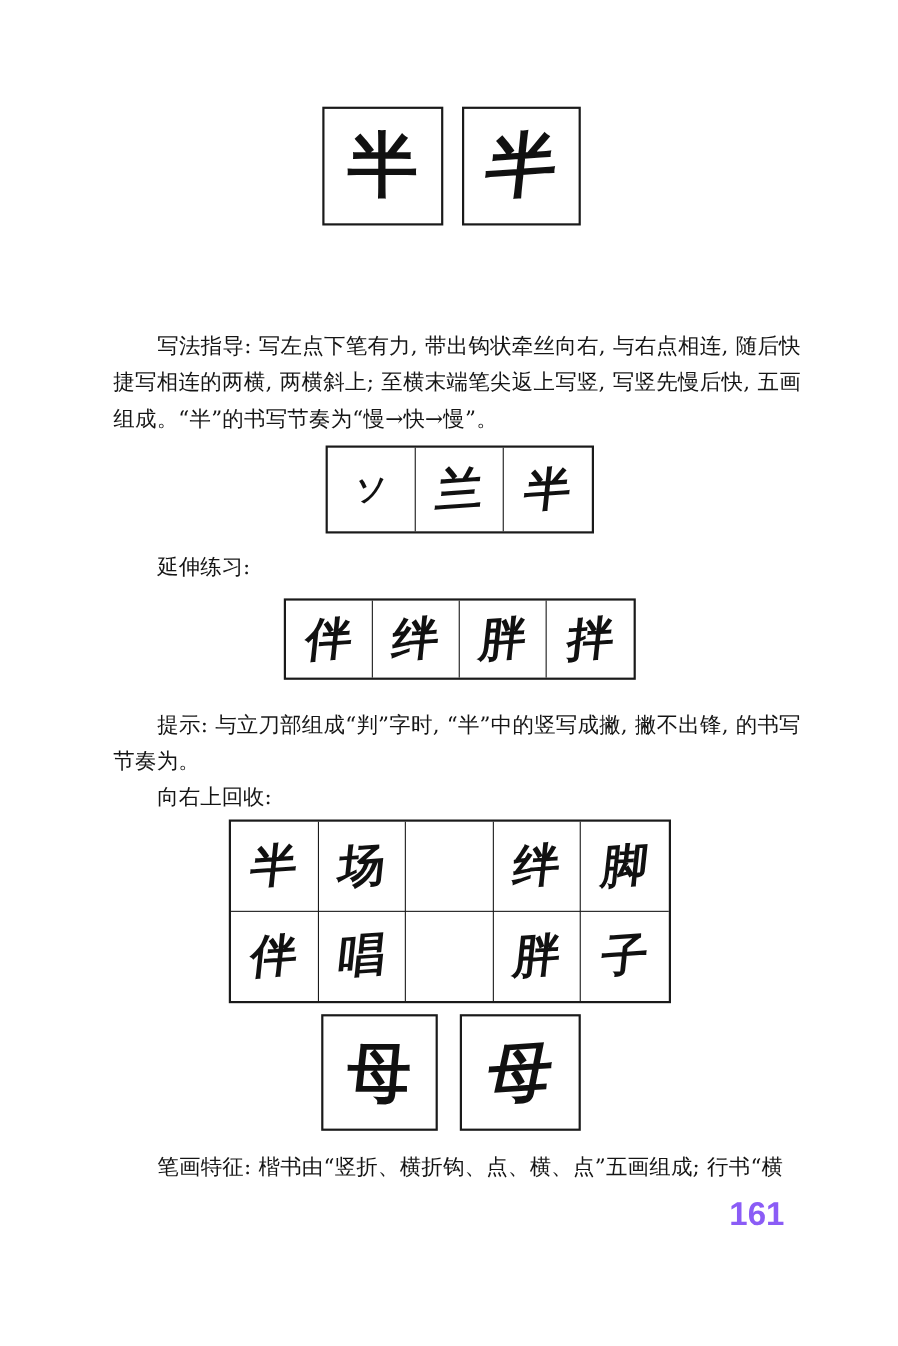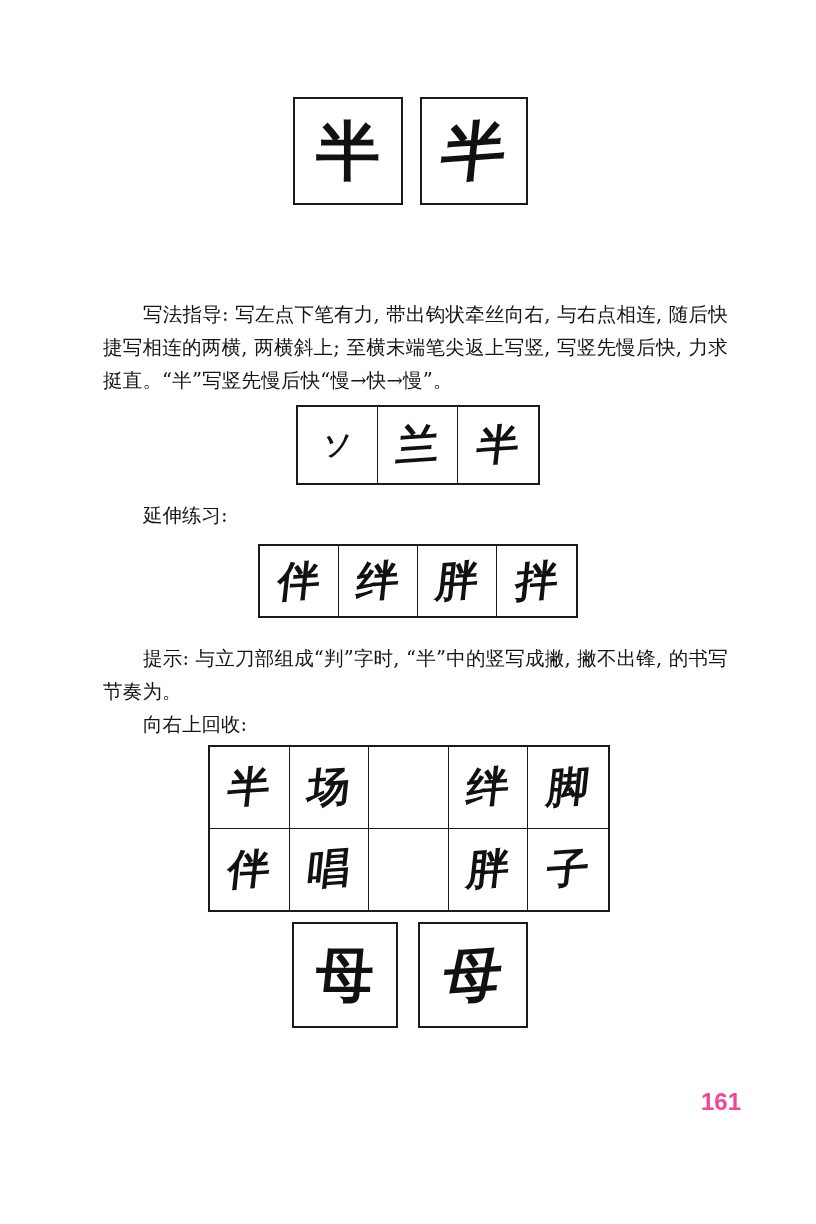--- a/index.html
+++ b/index.html
@@ -63,42 +63,42 @@
     }
     .label {
       position: absolute;
       left: 143px;
       font-size: 19.5px;
       line-height: 33px;
       text-align: right;
     }
     .page-number {
       position: absolute;
-      left: 701px;
+      left: 663px;
       top: 1088px;
       font-family: "Liberation Sans", "DejaVu Sans", sans-serif;
       font-weight: bold;
-      font-size: 24px;
-      color: #ec4899;
+      font-size: 30px;
+      color: #8b5cf6;
     }
   </style>
 </head>
 <body>
 
 <div class="page">
 
   <div class="box big" style="left:293px; top:97px; width:110px; height:108px;">
     <span class="glyph">半</span>
   </div>
   <div class="box big" style="left:420px; top:97px; width:108px; height:108px;">
     <span class="glyph slant">半</span>
   </div>
 
 
-  <p class="para" style="top:298px;">写法指导: 写左点下笔有力, 带出钩状牵丝向右, 与右点相连, 随后快捷写相连的两横, 两横斜上; 至横末端笔尖返上写竖, 写竖先慢后快, 力求挺直。“半”写竖先慢后快“慢→快→慢”。</p>
+  <p class="para" style="top:298px;">写法指导: 写左点下笔有力, 带出钩状牵丝向右, 与右点相连, 随后快捷写相连的两横, 两横斜上; 至横末端笔尖返上写竖, 写竖先慢后快, 五画组成。“半”的书写节奏为“慢→快→慢”。</p>
 
   <div class="strip mid" style="left:296px; top:405px; height:80px;">
     <div class="cell" style="width:80px;">
       <span class="glyph slant" style="font-size:28px;">ソ</span>
     </div>
     <div class="cell" style="width:80px;">
       <span class="glyph slant">兰</span>
     </div>
     <div class="cell" style="width:80px;">
       <span class="glyph slant">半</span>
@@ -160,15 +160,16 @@
       </div>
   </div>
 
   <div class="box big" style="left:292px; top:922px; width:106px; height:106px;">
     <span class="glyph" style="font-size:58px;">母</span>
   </div>
   <div class="box big" style="left:418px; top:922px; width:110px; height:106px;">
     <span class="glyph slant" style="font-size:58px;">母</span>
   </div>
 
+  <p class="para" style="top:1044px; white-space:nowrap; overflow:hidden;">笔画特征: 楷书由“竖折、横折钩、点、横、点”五画组成; 行书“横</p>
 
   <div class="page-number">161</div>
 </div>
 
 </body></html>

